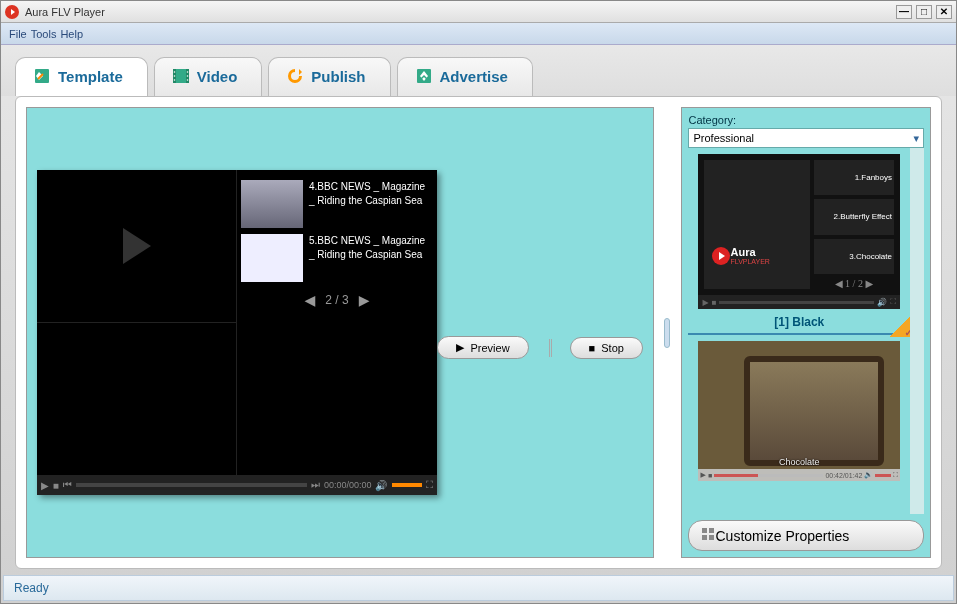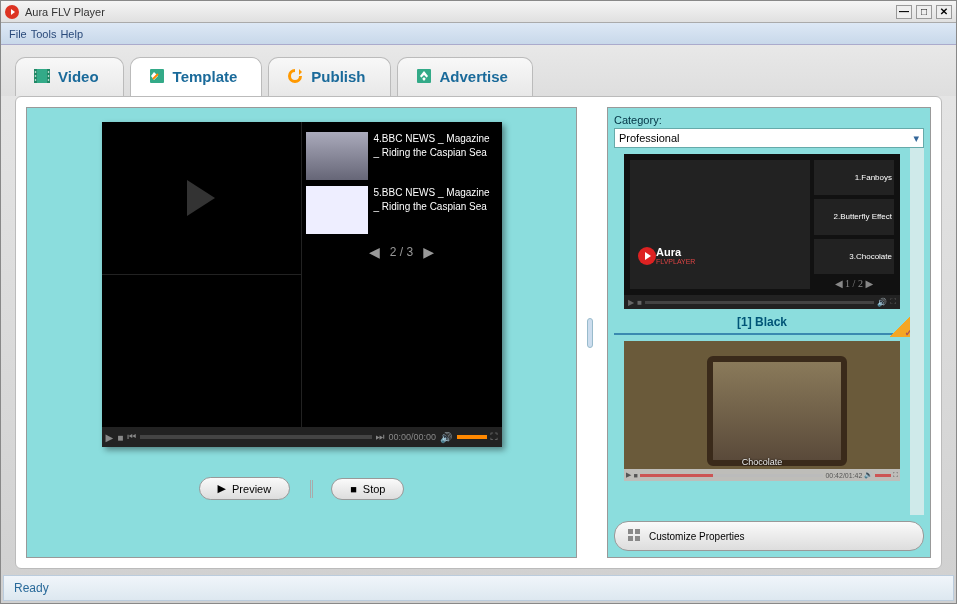--- a/index.html
+++ b/index.html
@@ -11,21 +11,21 @@
 .titlebar-title { flex: 1; font-size: 11px; color: #333; }
 .titlebar-controls { display: flex; gap: 4px; }
 .titlebar-btn { width: 16px; height: 14px; background: #eee; border: 1px solid #999; display: flex; align-items: center; justify-content: center; font-size: 10px; cursor: pointer; font-weight:bold; }
 .menubar { height: 22px; background: linear-gradient(to bottom, #dde8f5, #c8d8ea); display: flex; align-items: center; padding: 0 8px; gap: 4px; border-bottom: 1px solid #aac; }
 .menu-item { color: #2a4a7a; font-size: 11px; cursor: pointer; }
 .tabs-area { padding: 12px 14px 0 14px; display: flex; gap: 6px; background: linear-gradient(to bottom, #e8e8e8, #dedede); }
 .tab { display: flex; align-items: center; gap: 6px; padding: 8px 24px 10px 16px; background: linear-gradient(to bottom, #f8f8f8, #e8e8e8); border: 1px solid #bbb; border-bottom: none; border-radius: 10px 10px 0 0; cursor: pointer; font-size: 15px; font-weight: bold; color: #1a6a9a; }
 .tab.active { background: #fff; }
 .tab-icon { width: 20px; height: 20px; display:flex; align-items:center; justify-content:center; }
 .content-area { flex: 1; background: #fff; margin: 0 14px; border: 1px solid #bbb; border-radius: 6px; padding: 10px; display: flex; gap: 10px; }
-.preview-panel { flex: 1; background: #8bdddd; border: 1px solid #999; display: flex; flex-direction: column; align-items: center; padding: 14px 10px; }
+.preview-panel { flex: 1; background: #8bdddd; border: 1px solid #999; display: flex; flex-direction: row; align-items: center; padding: 14px 10px; }
 .player-box { width: 400px; height: 325px; background: #000; box-shadow: 3px 3px 6px rgba(0,0,0,0.4); display: flex; flex-direction: column; }
 .player-main { flex: 1; display: flex; }
 .video-area { width: 200px; display: flex; flex-direction: column; }
 .video-top { flex:1; display:flex; align-items:center; justify-content:center; border-bottom:1px solid #222; border-right:1px solid #222;}
 .play-tri { width:0; height:0; border-left: 28px solid #333; border-top:18px solid transparent; border-bottom:18px solid transparent; }
 .video-bot { flex:1; border-right:1px solid #222; }
 .playlist-area { flex: 1; display: flex; flex-direction: column; color: #fff; font-size: 10px; padding: 10px 4px 4px 4px; gap: 6px; }
 .plist-item { display: flex; gap: 6px; }
 .plist-thumb { width: 62px; height: 48px; background: #556; flex-shrink: 0; }
 .plist-text { flex: 1; line-height: 1.35; }
@@ -56,21 +56,21 @@
 .tmpl-name { text-align:center; font-size: 12px; color:#005577; font-weight:bold; padding:4px 0; }
 .check-corner { position:absolute; right:-4px; bottom:-4px; width:24px; height:24px; background:linear-gradient(135deg, transparent 50%, #f5a623 50%); }
 .check-corner::after { content:'✓'; position:absolute; right:1px; bottom:-1px; color:#a55; font-size:10px; font-weight:bold;}
 .tmpl2-preview { height:140px; background:#6a5a3a; position:relative; margin:2px 10px; display:flex; align-items:center; justify-content:center;padding-left:29px; }
 .tv-frame { width:140px; height:110px; background:#4a3a2a; border:6px solid #3a2a1a; border-radius:6px; display:flex; align-items:center; justify-content:center; }
 .tv-screen { width:100%; height:100%; background:linear-gradient(#8a7a5a,#5a4a3a); }
 .tmpl2-ctl { position:absolute; bottom:0; left:0; right:0; height:12px; background:rgba(200,200,200,0.9); display:flex; align-items:center; gap:2px; padding:0 2px;}
 .tmpl2-ctl .bar { flex:1; height:3px; background:#bbb; }
 .tmpl2-ctl .sm { font-size:7px; color:#555; }
 .scroll-gutter { width:14px; background:#cfeaea; }
-.customize-btn { margin-top: 6px; display: flex; align-items: center; gap: 8px; padding: 6px 12px; background: linear-gradient(to bottom, #fafafa, #ddd); border: 1px solid #999; border-radius: 14px; cursor: pointer; font-size: 10px; }
+.customize-btn { margin-top: 6px; display: flex; align-items: center; padding: 6px 12px; background: linear-gradient(to bottom, #fafafa, #ddd); border: 1px solid #999; border-radius: 14px; cursor: pointer; font-size: 14px; }
 .statusbar { height: 26px; background: linear-gradient(to bottom, #f0f5fa, #dde8f0); border-top: 1px solid #bbb; display:flex; align-items:center; padding: 0 10px; color:#2a6a9a; font-size:12px; margin: 6px 2px 2px 2px; border:1px solid #bcd; }
 .aura-logo { display:flex; align-items:center; position:absolute; bottom:24px; left:8px; }
 .aura-ball { width:18px; height:18px; border-radius:50%; background:#d22; display:flex; align-items:center; justify-content:center;}
 .aura-ball::after { content:''; border-left:6px solid #fff; border-top:4px solid transparent; border-bottom:4px solid transparent; margin-left:2px;}
 .aura-txt { color:#fff; font-weight:bold; font-size:11px; }
 .aura-sub { color:#d44; font-size:7px; }
 .right-wrap { display:flex; }
 </style>
 </head>
 <body>
@@ -86,45 +86,45 @@
     </div>
   </div>
 
   <div class="menubar">
     <span class="menu-item">File</span>
     <span class="menu-item">Tools</span>
     <span class="menu-item">Help</span>
   </div>
 
   <div class="tabs-area">
+    <div class="tab active">
+      <span class="tab-icon">
+        <svg width="20" height="20" viewBox="0 0 20 20">
+            <rect x="3" y="3" width="14" height="14" fill="#3a8" rx="1"></rect>
+            <path d="M7 6l-3 4 3 4 4-4z" fill="#fff"></path>
+            <path d="M6 13l5-5" stroke="#f80" stroke-width="2"></path>
+          </svg>
+      </span>
+      <span>Template</span>
+    </div>
     <div class="tab">
       <span class="tab-icon">
         <svg width="20" height="20" viewBox="0 0 20 20">
             <rect x="2" y="3" width="16" height="14" fill="#3a8" rx="1"></rect>
             <rect x="2" y="3" width="3" height="14" fill="#286"></rect>
             <rect x="15" y="3" width="3" height="14" fill="#286"></rect>
             <circle cx="3.5" cy="6" r="0.8" fill="#fff"></circle>
             <circle cx="3.5" cy="10" r="0.8" fill="#fff"></circle>
             <circle cx="3.5" cy="14" r="0.8" fill="#fff"></circle>
             <circle cx="16.5" cy="6" r="0.8" fill="#fff"></circle>
             <circle cx="16.5" cy="10" r="0.8" fill="#fff"></circle>
             <circle cx="16.5" cy="14" r="0.8" fill="#fff"></circle>
           </svg>
       </span>
       <span>Video</span>
-    </div>
-    <div class="tab active">
-      <span class="tab-icon">
-        <svg width="20" height="20" viewBox="0 0 20 20">
-            <rect x="3" y="3" width="14" height="14" fill="#3a8" rx="1"></rect>
-            <path d="M7 6l-3 4 3 4 4-4z" fill="#fff"></path>
-            <path d="M6 13l5-5" stroke="#f80" stroke-width="2"></path>
-          </svg>
-      </span>
-      <span>Template</span>
     </div>
     <div class="tab">
       <span class="tab-icon">
         <svg width="20" height="20" viewBox="0 0 20 20">
             <path d="M10 3a7 7 0 1 0 7 7h-3a4 4 0 1 1-4-4z" fill="#f90"></path>
             <path d="M14 3l3 3-3 3V3z" fill="#f90"></path>
           </svg>
       </span>
       <span>Publish</span>
     </div>

